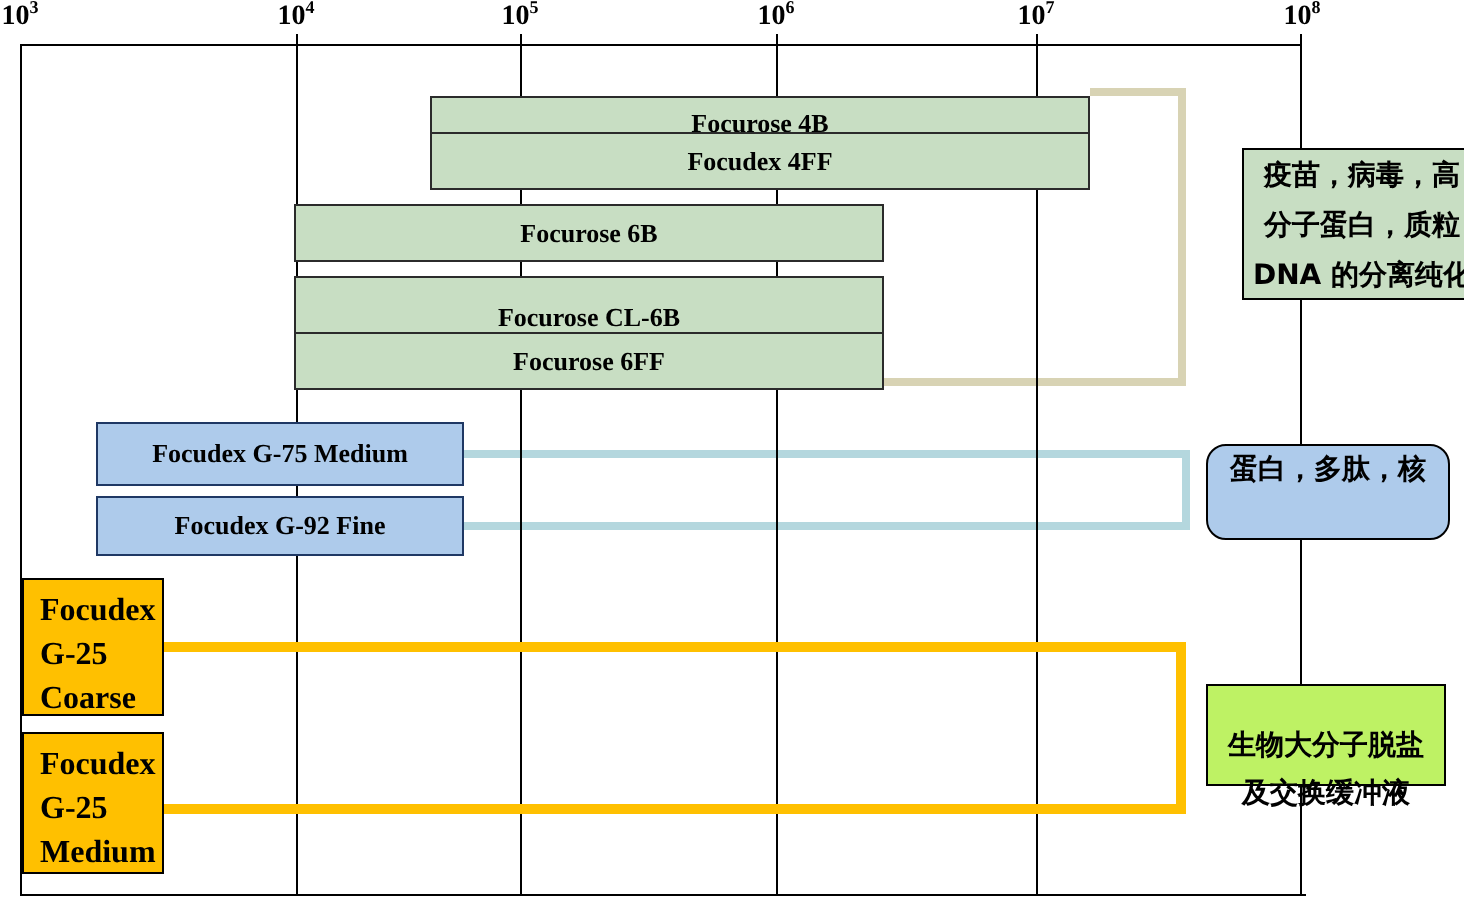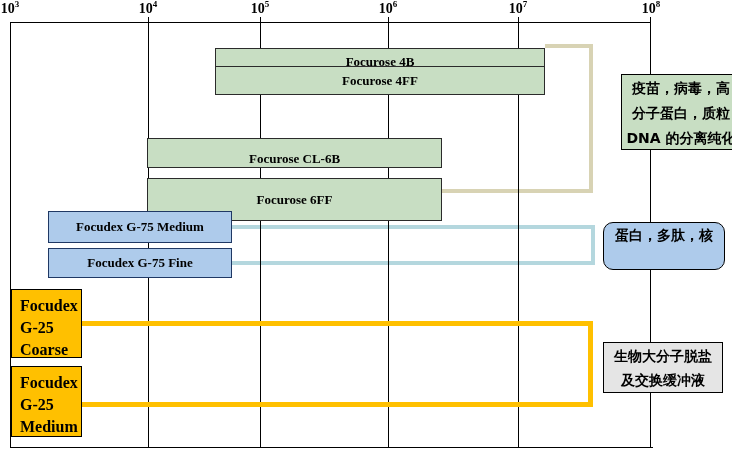--- a/index.html
+++ b/index.html
@@ -30,21 +30,21 @@
     font-size:16px;font-weight:bold;color:#000;
     padding:5px 0 0 8px;line-height:22px;
   }
   .note{
     position:absolute;border:1px solid #000;text-align:center;
     font-family:"DejaVu Sans","Liberation Sans",sans-serif;
     font-size:14px;font-weight:bold;color:#000;
   }
   .note.green-note{background:#C8DEC3;line-height:25px;padding-top:1px;margin-left:18px;}
   .note.blue-note{background:#AECBEB;line-height:23px;padding-top:1px;border-radius:10px;}
-  .note.yellow-note{background:#e5e5e5;line-height:24px;padding-top:1px;}
+  .note.yellow-note{background:#bef264;line-height:24px;padding-top:18px;}
 </style>
 </head>
 <body>
 
 <div class="chart">
 
   <div class="conn beige" style="left:545px;top:44px;width:48px;height:4px;"></div>
   <div class="conn beige" style="left:589px;top:44px;width:4px;height:149px;"></div>
   <div class="conn beige" style="left:442px;top:189px;width:151px;height:4px;"></div>
 
@@ -69,33 +69,36 @@
   <div class="tick-label" style="left:128px;"><span>10</span><sup>4</sup></div>
   <div class="tick-label" style="left:240px;"><span>10</span><sup>5</sup></div>
   <div class="tick-label" style="left:368px;"><span>10</span><sup>6</sup></div>
   <div class="tick-label" style="left:498px;"><span>10</span><sup>7</sup></div>
   <div class="tick-label" style="left:631px;"><span>10</span><sup>8</sup></div>
 
   <div class="bar green" style="left:215px;top:32px;width:330px;height:28px;margin-top:16px;">
       <span>Focurose 4B</span>
     </div>
   <div class="bar green" style="left:215px;top:66px;width:330px;height:29px;">
-      <span>Focurose 4FF</span>
+      <span>Focudex 4FF</span>
+    </div>
+  <div class="bar green" style="left:147px;top:102px;width:295px;height:29px;">
+      <span>Focurose 6B</span>
     </div>
   <div class="bar green" style="left:147px;top:138px;width:295px;height:30px;align-items:flex-end;">
       <span>Focurose CL-6B</span>
     </div>
-  <div class="bar green" style="left:147px;top:178px;width:295px;height:43px;">
+  <div class="bar green" style="left:147px;top:166px;width:295px;height:29px;">
       <span>Focurose 6FF</span>
     </div>
   <div class="bar blue" style="left:48px;top:211px;width:184px;height:32px;">
       <span>Focudex G-75 Medium</span>
     </div>
   <div class="bar blue" style="left:48px;top:248px;width:184px;height:30px;">
-      <span>Focudex G-75 Fine</span>
+      <span>Focudex G-92 Fine</span>
     </div>
 
   <div class="g25" style="left:11px;top:289px;width:71px;height:69px;">
     <div>Focudex</div>
     <div>G-25</div>
     <div>Coarse</div>
   </div>
   <div class="g25" style="left:11px;top:366px;width:71px;height:71px;">
     <div>Focudex</div>
     <div>G-25</div>

